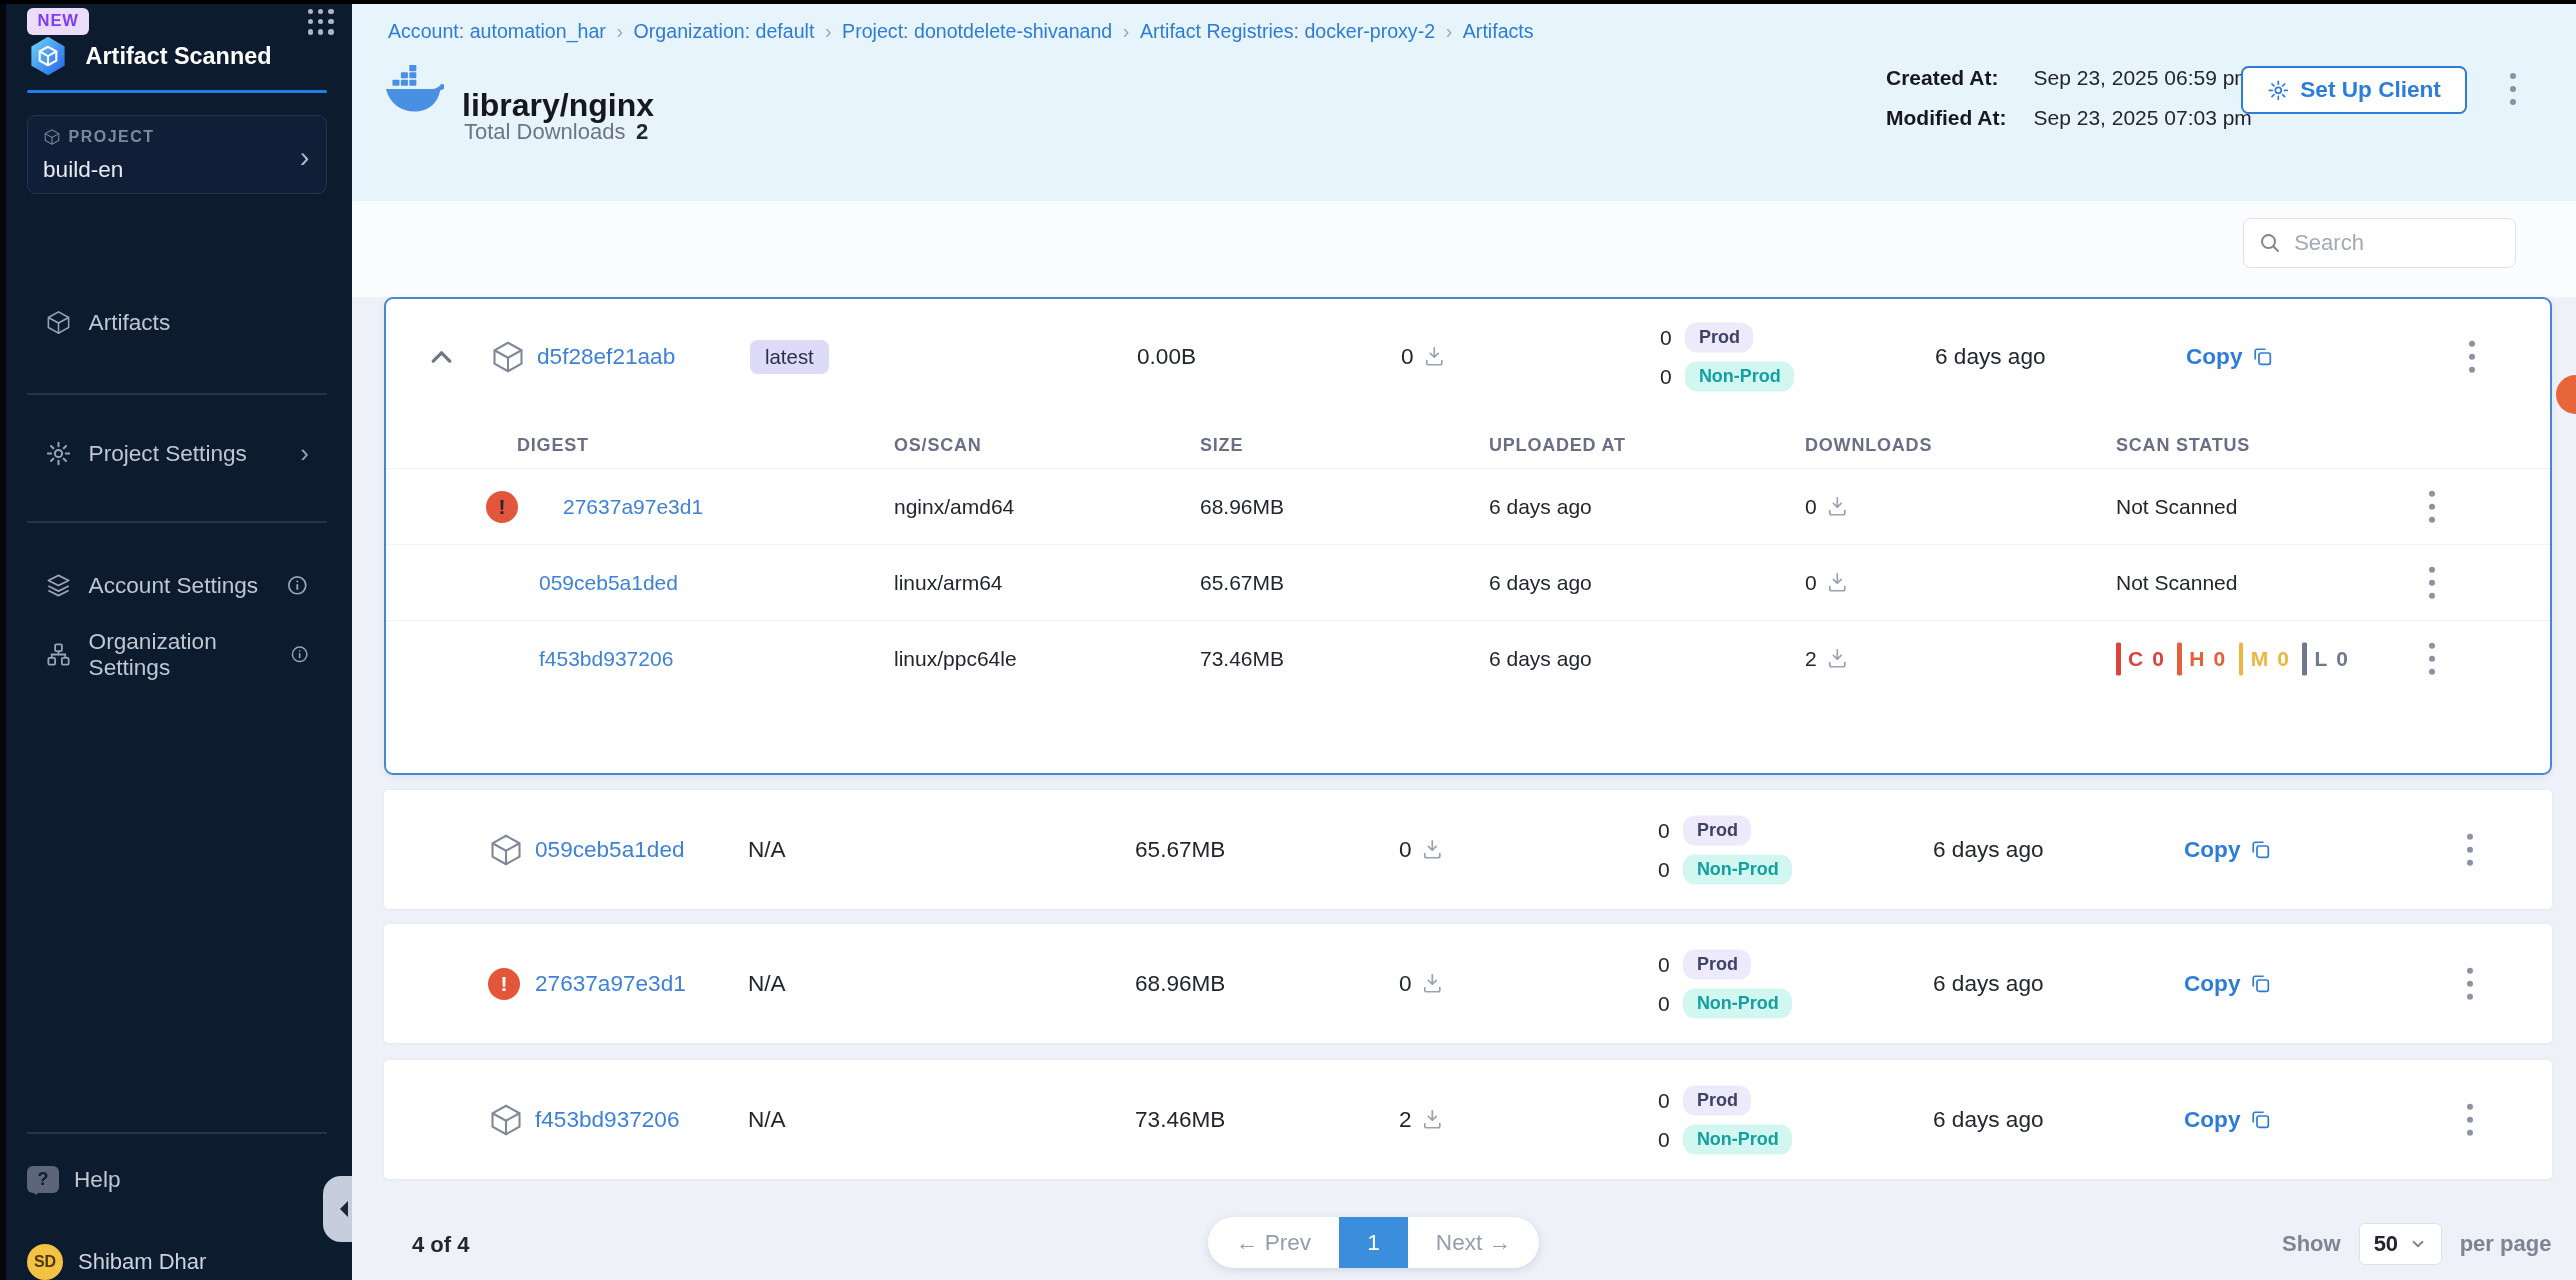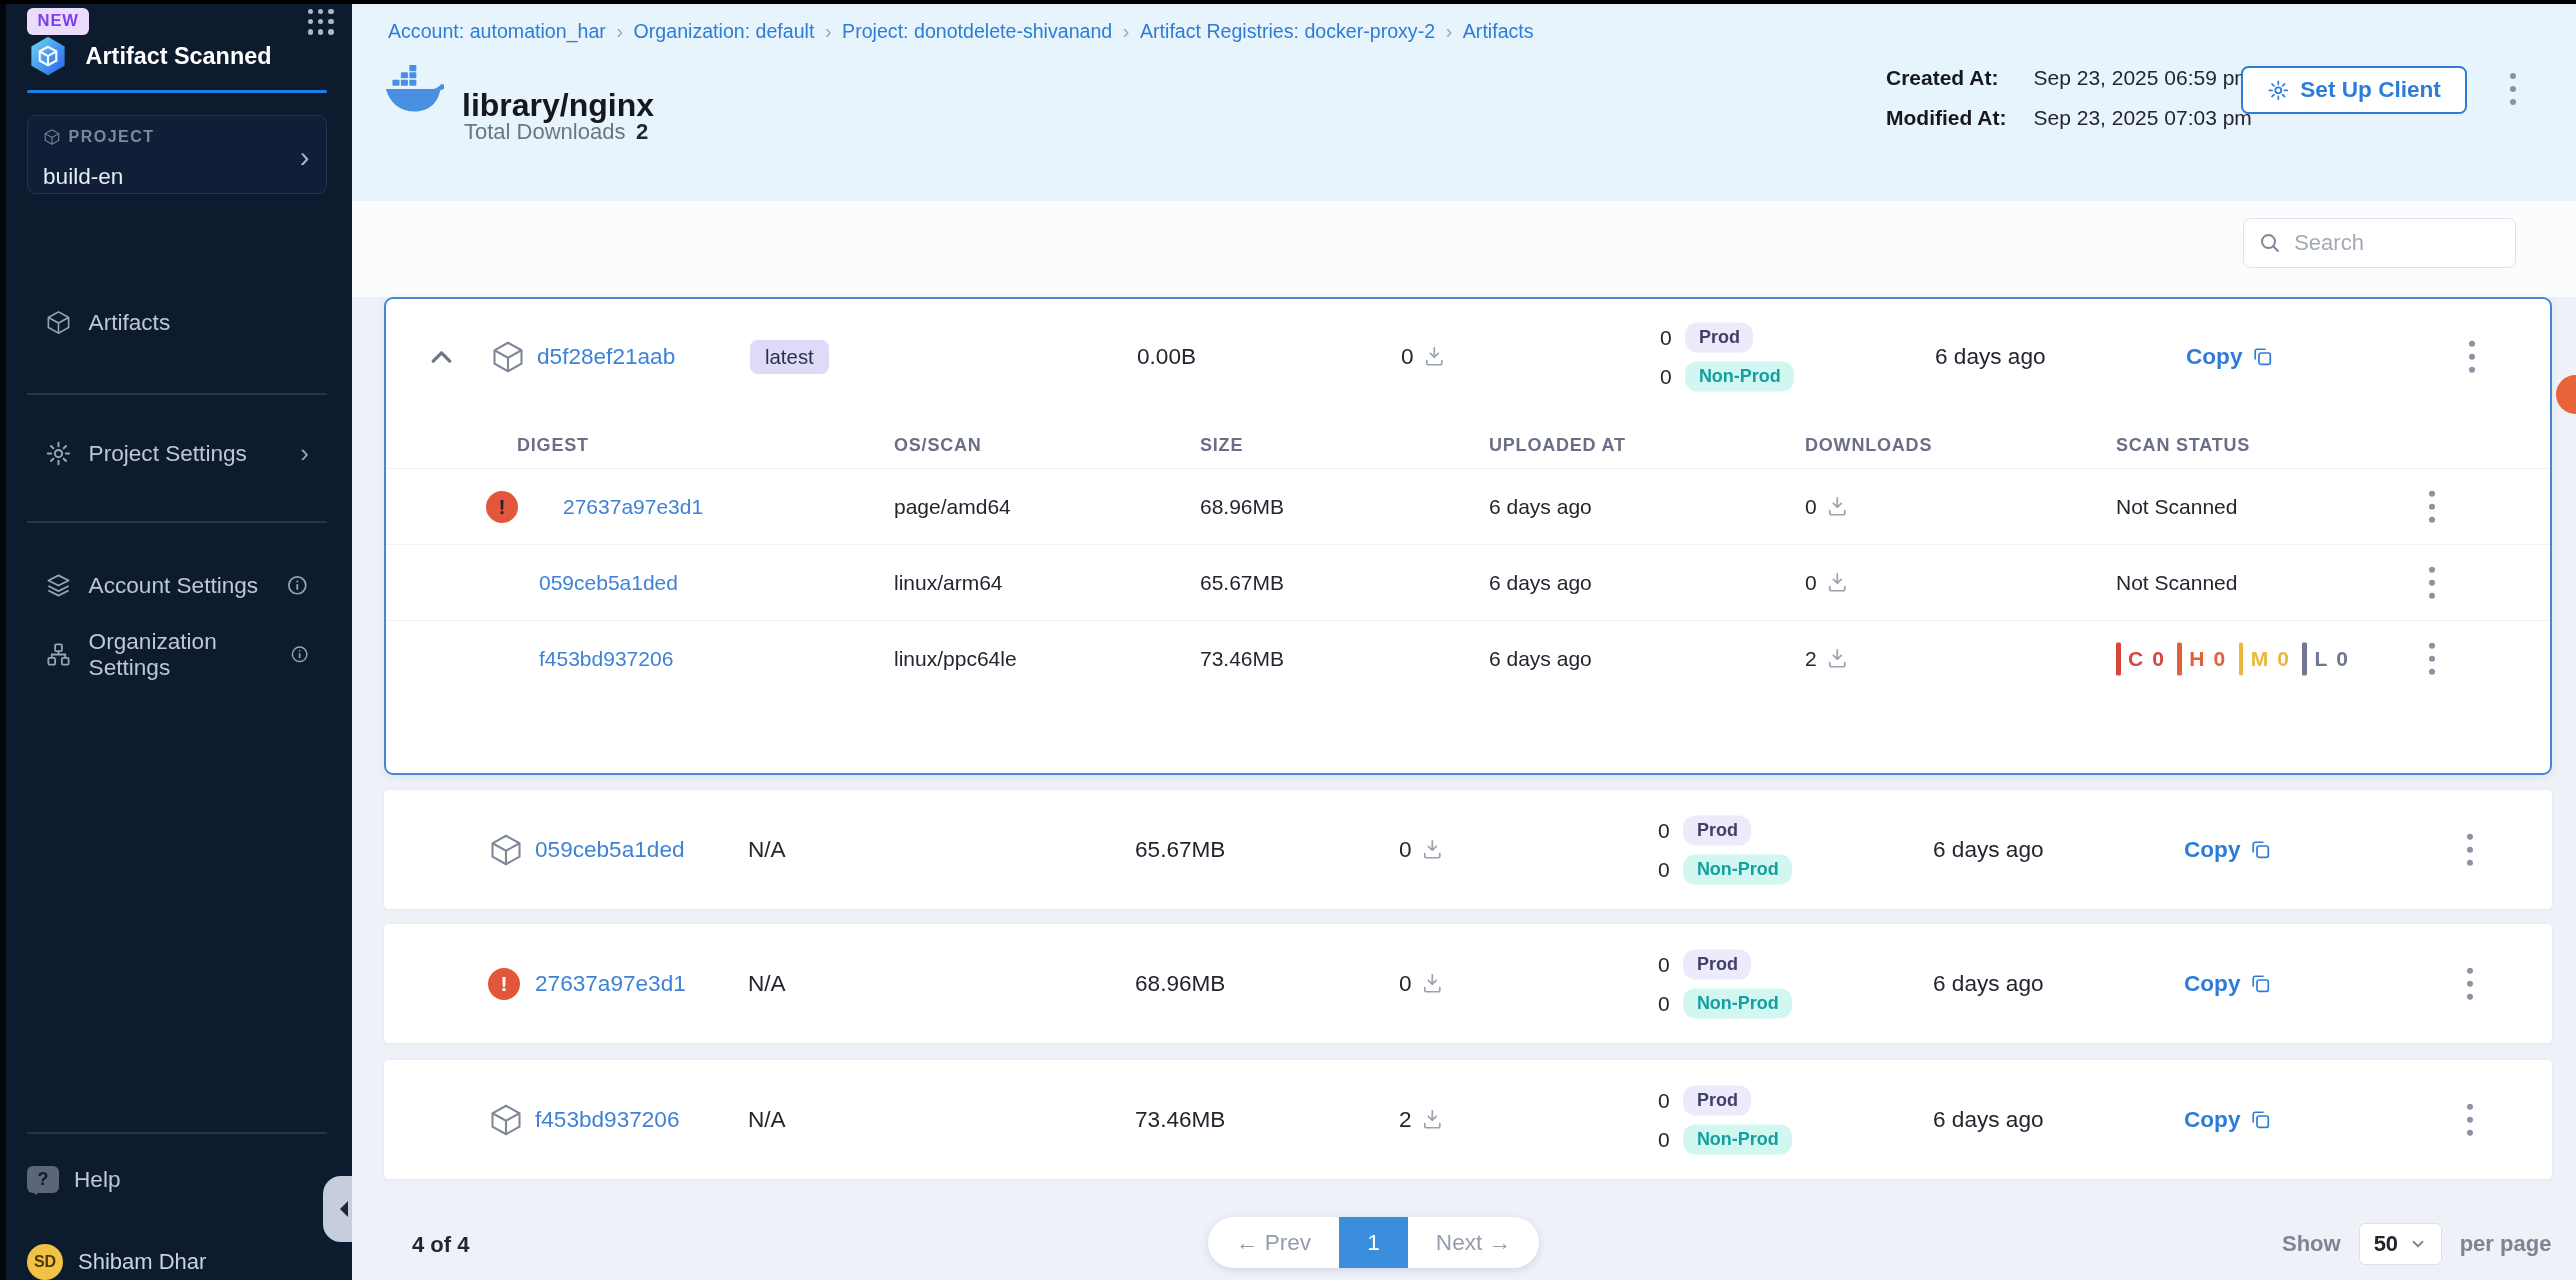--- a/index.html
+++ b/index.html
@@ -15,21 +15,21 @@
   .sidebar-edge { position:absolute; left:0; top:0; width:6px; height:100%; background:#04070c; }
   .new-badge { position:absolute; left:27px; top:7.5px; background:#ecdcfc; color:#7e3ff2; font-size:16.6px; font-weight:bold; padding:3.8px 10.6px; border-radius:6px; letter-spacing:0.8px; }
   .logo-row { position:absolute; left:27px; top:35px; width:302px; height:42px; display:flex; align-items:center; }
   .logo-hex { width:42px; height:42px; flex:0 0 auto; }
   .app-title { color:#fff; font-size:23.4px; font-weight:bold; margin-left:16.6px; white-space:nowrap; }
   .grid-icon { position:absolute; right:18px; top:9px; width:26px; height:26px; display:grid; grid-template-columns:repeat(3,1fr); gap:4.5px; }
   .grid-icon span { width:5.3px; height:5.3px; border-radius:50%; background:#aeb6c6; }
   .blue-rule { position:absolute; left:27px; top:90px; width:300px; height:3px; background:#1b7fe4; border-radius:1.5px; }
   .project-card { position:absolute; left:27px; top:115px; width:300px; height:79px; background:#101f37; border:1.5px solid #24344f; border-radius:9px; padding:12px 15px; cursor:pointer; }
   .project-label { display:flex; align-items:center; gap:7.5px; color:#7e879b; font-size:16px; font-weight:bold; letter-spacing:1.5px; }
-  .project-name { color:#e8ebf1; font-size:22.6px; margin-top:18px; }
+  .project-name { color:#e8ebf1; font-size:22.6px; margin-top:11px; }
   .project-chevron { position:absolute; right:16.6px; top:27px; color:#aeb6c6; font-size:29px; line-height:1; }
   .side-item { position:absolute; left:27px; width:300px; height:53px; border-radius:7.5px; display:flex; align-items:center; padding:0 18px; gap:16.6px; font-size:22.6px; color:#c0c6d2; cursor:pointer; }
   .side-item.active { background:#16294a; color:#45b0ee; font-weight:bold; }
   .side-item .mi { width:27px; height:27px; flex:0 0 auto; color:#9aa3b5; }
   .side-item.active .mi { color:#45b0ee; }
   .side-item .chev { margin-left:auto; color:#9aa3b5; font-size:26px; }
   .side-item .info { margin-left:auto; width:22.6px; height:22.6px; color:#9aa3b5; }
   .side-div { position:absolute; left:27px; width:300px; height:1.5px; background:#28344c; }
   .help-item { position:absolute; left:27px; top:1166px; width:226px; display:flex; align-items:center; gap:15px; color:#c0c6d2; font-size:22.6px; cursor:pointer; }
   .help-bubble { width:32px; height:27px; background:#5c657a; border-radius:6px; position:relative; color:#0d1b2f; font-size:18px; font-weight:bold; display:flex; align-items:center; justify-content:center; }
@@ -390,21 +390,21 @@
         <span class="hcell h-os">OS/SCAN</span>
         <span class="hcell h-size">SIZE</span>
         <span class="hcell h-up">UPLOADED AT</span>
         <span class="hcell h-dl">DOWNLOADS</span>
         <span class="hcell h-scan">SCAN STATUS</span>
       </div>
 
       <div class="d-row">
         <span class="dcell d-warn warn-circle" style="background-color: rgb(226, 87, 60);">!</span>
         <a class="dcell d-digest shift">27637a97e3d1</a>
-        <span class="dcell d-os">page/amd64</span>
+        <span class="dcell d-os">nginx/amd64</span>
         <span class="dcell d-size">68.96MB</span>
         <span class="dcell d-up">6 days ago</span>
         <span class="dcell d-dl">
           <span>0</span>
           <svg class="dl-ic" viewBox="0 0 24 24">
               <use href="#ic-dl"></use>
             </svg>
         </span>
         <span class="dcell d-scan">Not Scanned</span>
         <span class="dcell d-kebab kebab">

